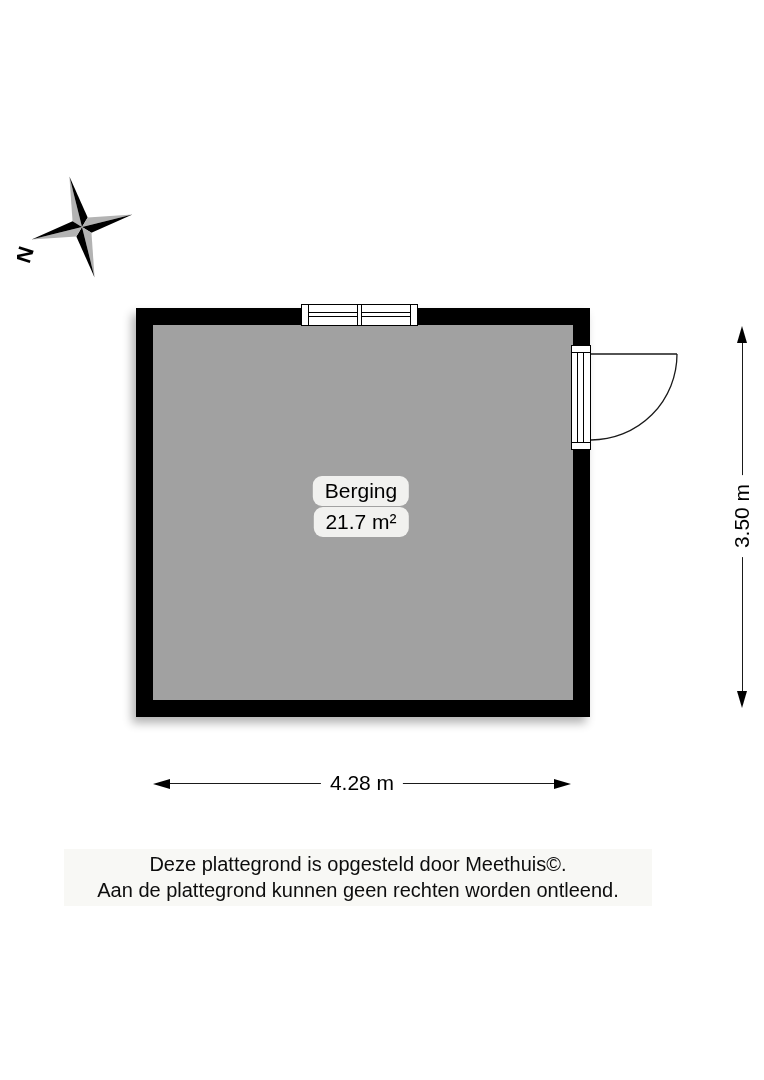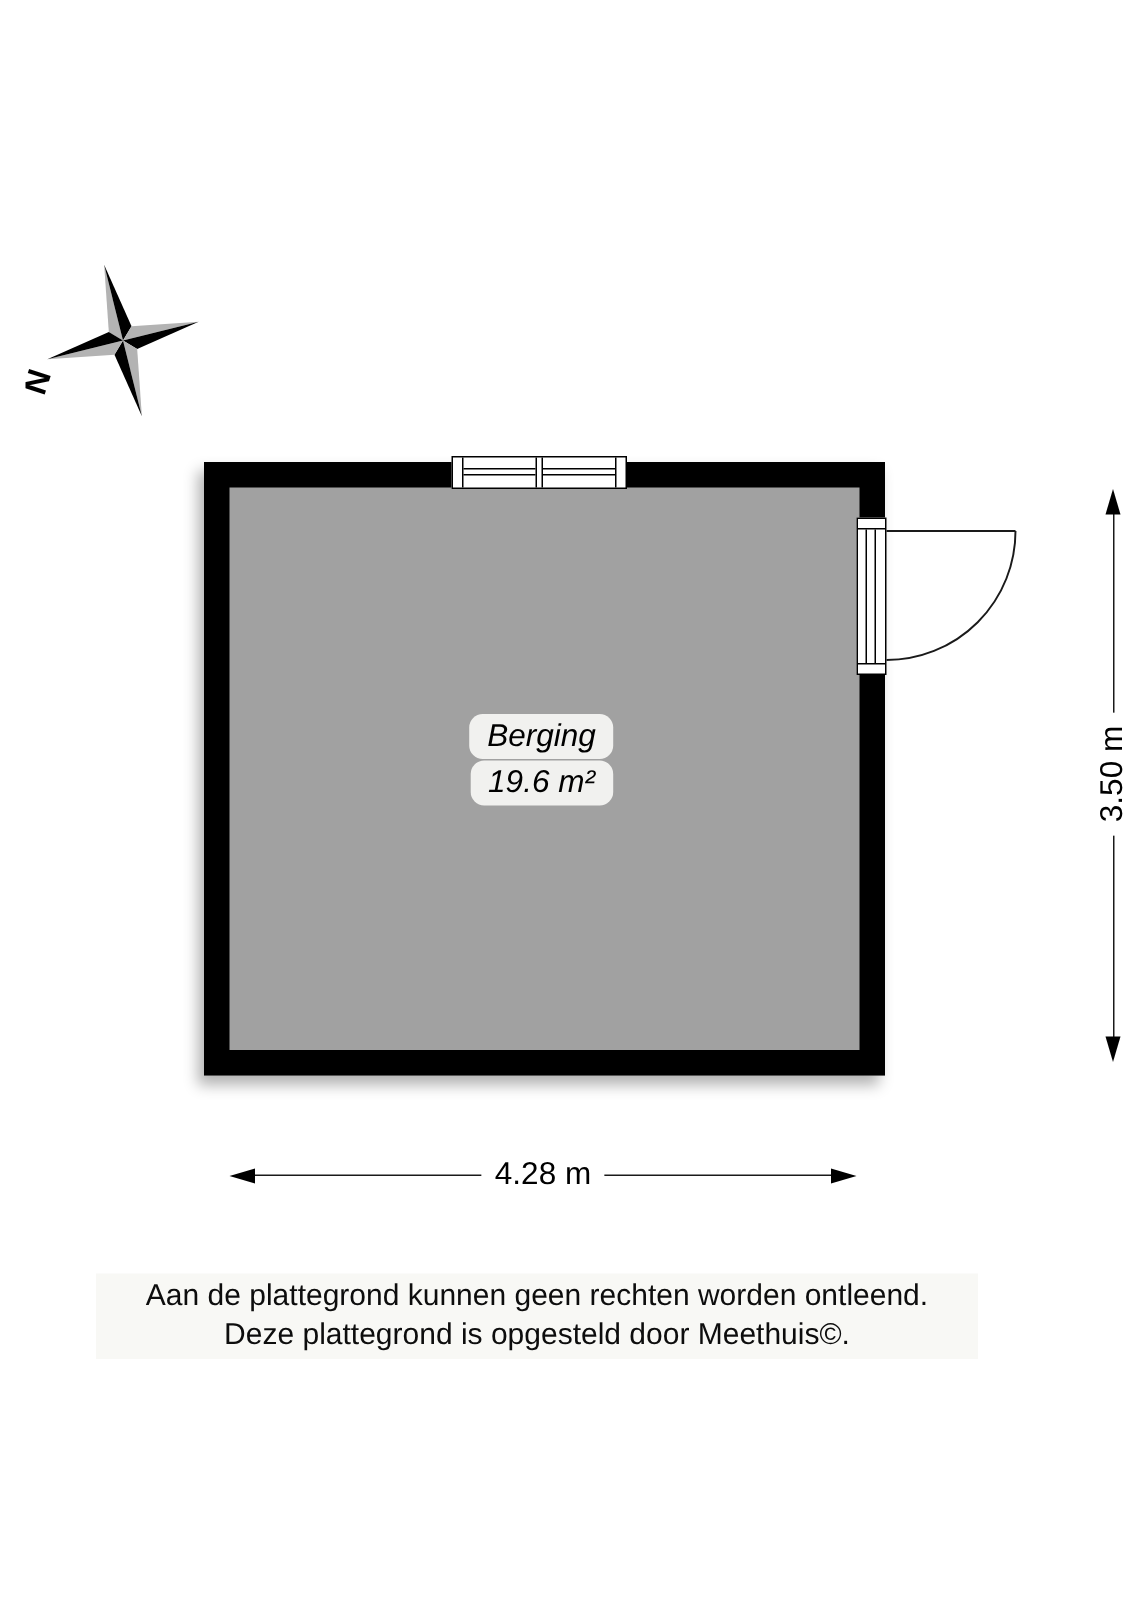--- a/index.html
+++ b/index.html
@@ -66,21 +66,21 @@
   .dim-label{
     position:absolute;background:#ffffff;color:#000;
     font-size:21px;line-height:24px;padding:0 9px;white-space:nowrap;
   }
   .dim-label.bottom{left:362px;top:771px;transform:translateX(-50%);}
   .dim-label.right{left:742px;top:516px;transform:translate(-50%,-50%) rotate(-90deg);}
 
   
   .room-label{
     position:absolute;left:361px;top:476px;transform:translateX(-50%);
-    display:flex;flex-direction:column;align-items:center;gap:1px;font-style:italic;
+    display:flex;flex-direction:column;align-items:center;gap:1px;
   }
   .pill{
     background:#f1f1ef;border-radius:9px;color:#000;
     font-size:21px;line-height:24px;padding:3px 12px;white-space:nowrap;text-align:center;
   }
 
   
   .footer{
     position:absolute;left:64px;top:849px;width:588px;
     background:#f8f8f5;color:#0d0d0d;text-align:center;
@@ -126,31 +126,31 @@
     <div class="dmid"></div>
     <div class="dcap bottom"></div>
   </div>
   <svg class="door-swing" viewBox="586 346 106 106" xmlns="http://www.w3.org/2000/svg">
     <line x1="591" y1="354" x2="677" y2="354" stroke="#1a1a1a" stroke-width="1.3"></line>
     <path d="M 677 354 A 86 86 0 0 1 591 440" fill="none" stroke="#1a1a1a" stroke-width="1.3"></path>
   </svg>
 
   <div class="room-label">
     <div class="pill">Berging</div>
-    <div class="pill">19.6 m²</div>
+    <div class="pill">21.7 m²</div>
   </div>
 
   <div class="dim-line-h" style="left:168px;top:783px;width:388px;"></div>
   <div class="arrow left" style="left:153px;top:779px;"></div>
   <div class="arrow right" style="left:554px;top:779px;"></div>
   <div class="dim-label bottom">4.28 m</div>
 
   <div class="dim-line-v" style="left:742px;top:340px;height:354px;"></div>
   <div class="arrow up" style="left:737px;top:326px;"></div>
   <div class="arrow down" style="left:737px;top:691px;"></div>
   <div class="dim-label right">3.50 m</div>
 
   <div class="footer">
+    <p>Deze plattegrond is opgesteld door Meethuis©.</p>
     <p>Aan de plattegrond kunnen geen rechten worden ontleend.</p>
-    <p>Deze plattegrond is opgesteld door Meethuis©.</p>
   </div>
 
 </div>
 
 </body></html>

